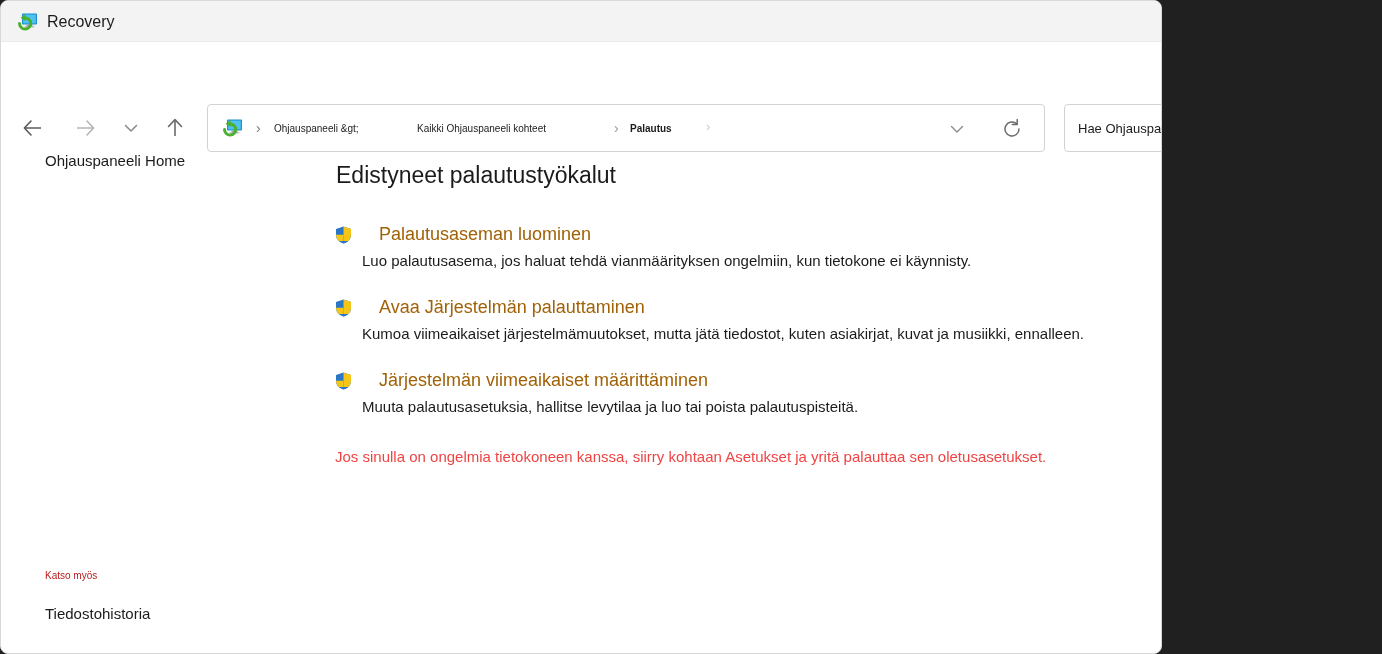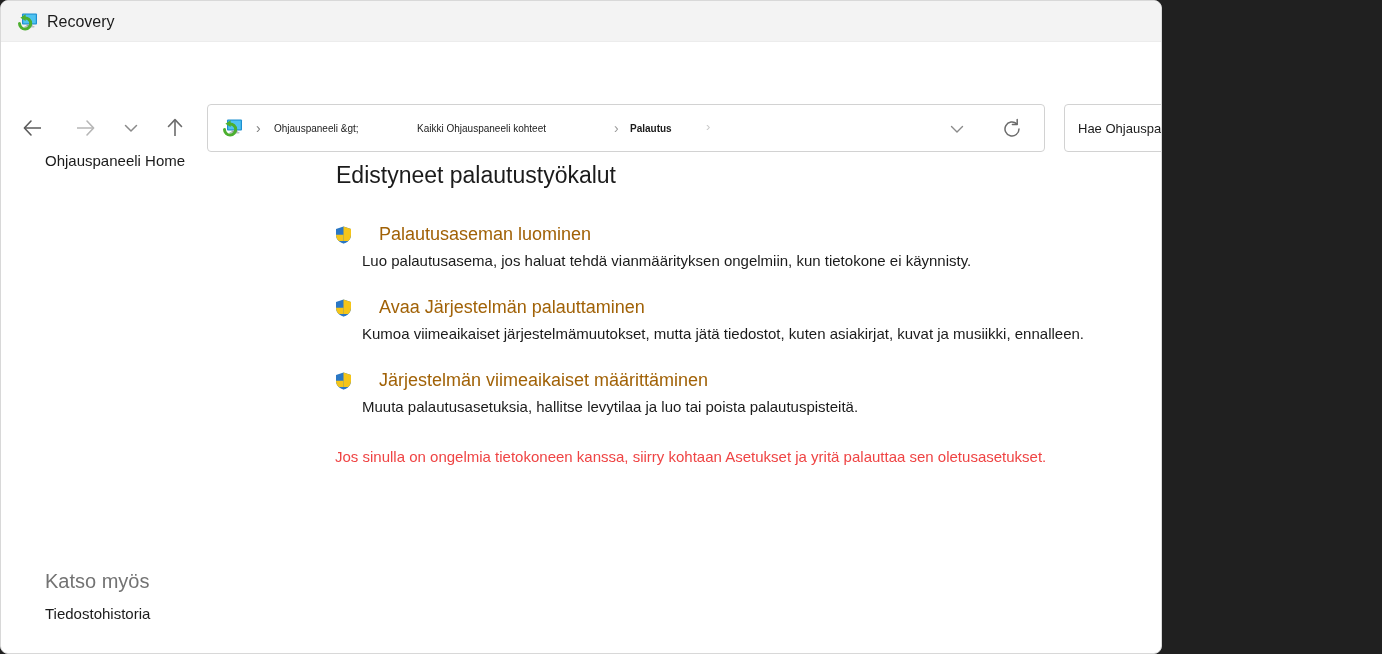--- a/index.html
+++ b/index.html
@@ -188,22 +188,22 @@
   #sb-home {
     position: absolute;
     left: 44px; top: 32px;
     font-size: 15px;
     color: #1b1b1b;
     white-space: nowrap;
   }
   #sb-seealso {
     position: absolute;
     left: 44px; top: 450px;
-    font-size: 20px;
-    color: #737373;
+    font-size: 10px;
+    color: #b91c1c;
     white-space: nowrap;
   }
   #sb-filehistory {
     position: absolute;
     left: 44px; top: 485px;
     font-size: 15px;
     color: #1b1b1b;
     white-space: nowrap;
   }
 

